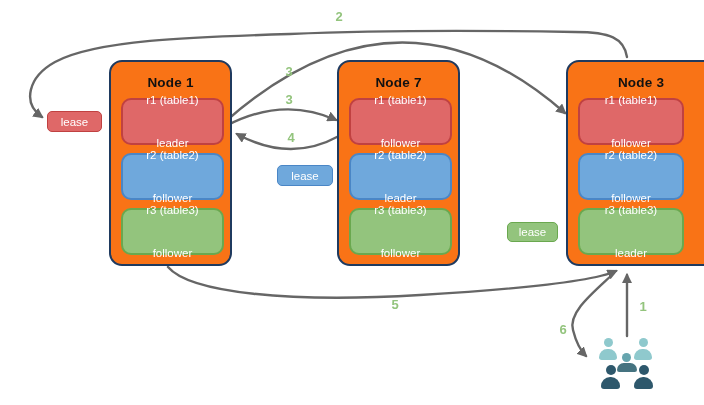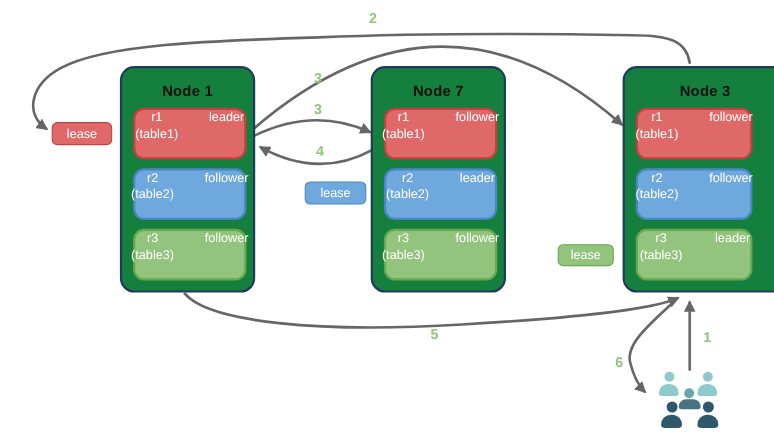--- a/index.html
+++ b/index.html
@@ -3,32 +3,32 @@
 <meta charset="utf-8">
 <style>
   html,body{margin:0;padding:0;background:#ffffff;}
   .canvas{
     position:relative;width:704px;height:405px;background:#ffffff;
     font-family:"Liberation Sans","DejaVu Sans",sans-serif;overflow:hidden;
   }
   .arrows{position:absolute;left:0;top:0;width:704px;height:405px;pointer-events:none;}
   .arrows path.flow{fill:none;stroke-width:2.4px;stroke-linecap:round;}
   .node{
-    position:absolute;top:60px;height:206px;background:#15803d;
+    position:absolute;top:60px;height:206px;background:#f97316;
     border:2px solid;border-radius:13px;box-sizing:border-box;
   }
   .node-title{
     text-align:center;font-weight:bold;font-size:13.5px;color:#111111;
     margin-top:13px;letter-spacing:0.2px;
   }
   .replica{
     position:absolute;left:10px;width:103px;height:47px;
     border:2px solid;border-radius:10px;box-sizing:border-box;
     color:#ffffff;font-size:11.5px;line-height:15px;text-align:center;
-    display:flex;flex-direction:row;justify-content:center;gap:28px;
+    display:flex;flex-direction:column;justify-content:center;gap:28px;
   }
   .replica.pos-1{top:36px}
   .replica.pos-2{top:91px}
   .replica.pos-3{top:146px}
   .lease{
     position:absolute;border:1.5px solid;border-radius:5px;box-sizing:border-box;
     color:#ffffff;font-size:11.5px;display:flex;align-items:center;justify-content:center;
   }
   .step{
     position:absolute;font-weight:bold;font-size:13px;

